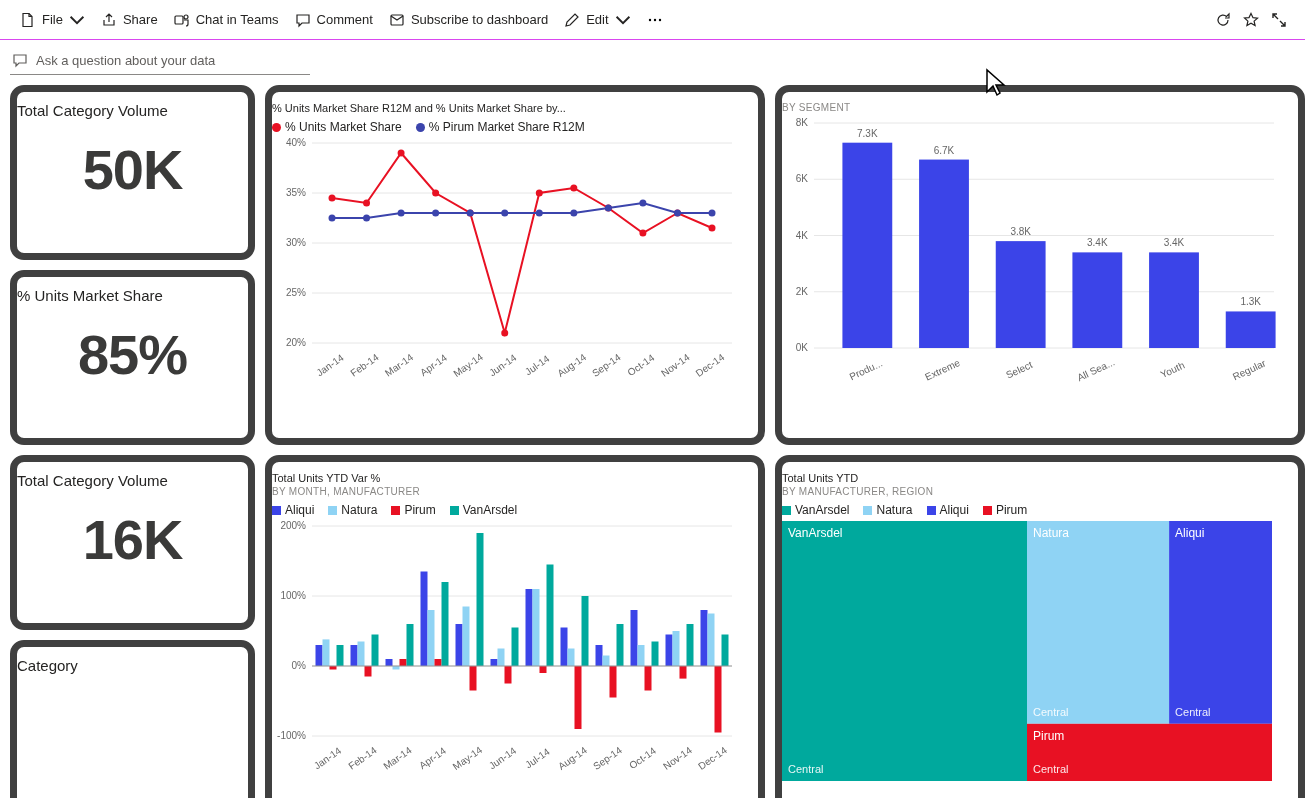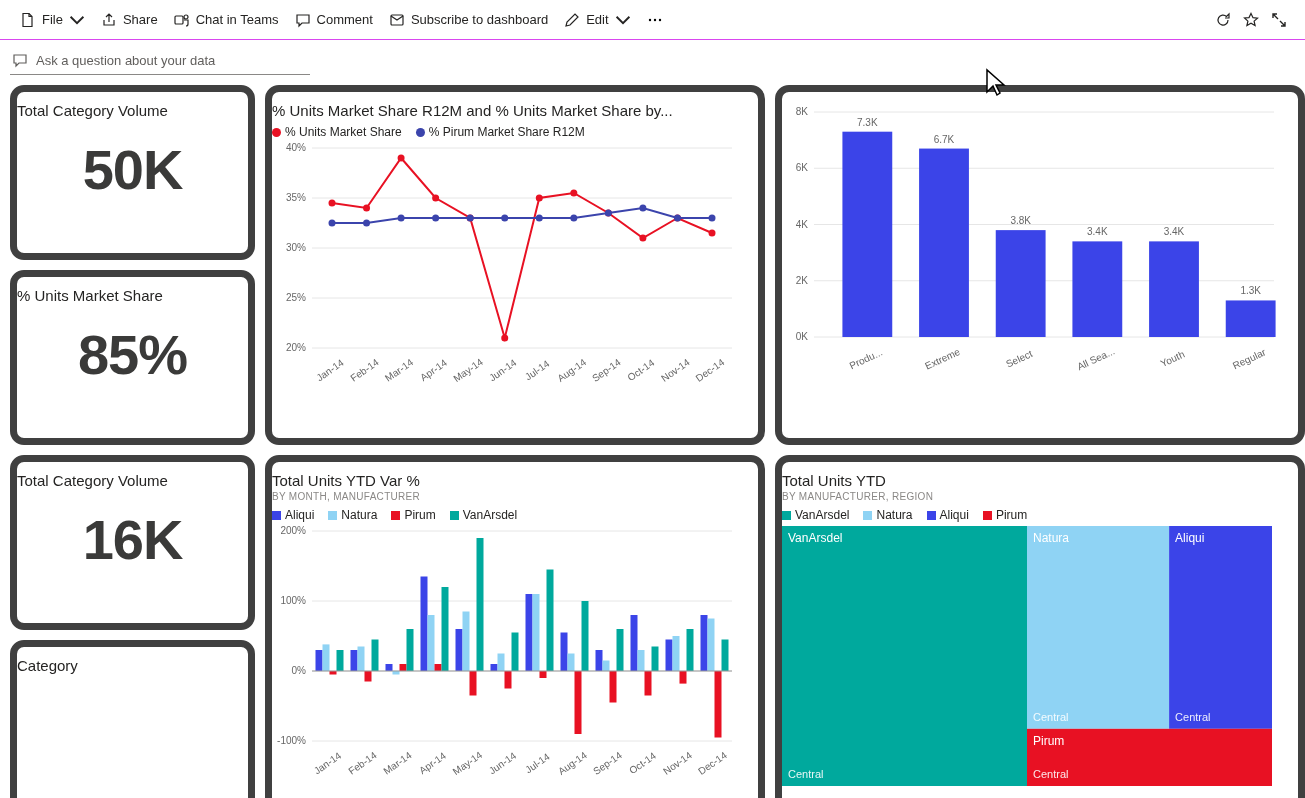--- a/index.html
+++ b/index.html
@@ -9,21 +9,21 @@
   .topbar .item svg { width: 16px; height: 16px; }
   .topbar .spacer { flex: 1; }
   .topbar .iconbtn { padding: 6px; display:inline-flex; align-items:center; cursor:pointer;}
   .qabar { padding: 8px 10px 0 10px; }
   .qabox { display: inline-flex; align-items: center; gap: 8px; border-bottom: 1px solid #8a8886; padding: 4px 2px 6px 2px; color: #605e5c; width: 300px;}
   .grid { display: grid; grid-template-columns: 245px 500px 530px; grid-template-rows: 175px 175px 175px 175px; gap: 10px; padding: 10px; }
   .tile { background:#fff; border:7px solid #404040; border-radius:14px; padding:10px 0; position:relative; overflow:hidden;}
   .kpi-title { font-size:15px; color:#252423; margin-bottom:4px;}
   .kpi-sub { font-size:10px; color:#8a8886; text-transform:uppercase; letter-spacing:.3px;}
   .kpi-val { font-size:56px; font-weight:700; color:#3a3a39; text-align:center; margin-top:18px; letter-spacing:-1px;}
-  .tile.chart .title { font-size:15px; margin-bottom:2px; }
+  .tile.chart .title { font-size:11px; margin-bottom:2px; }
   .legend { display:flex; gap:14px; font-size:12px; margin:6px 0 4px 0; }
   .legend .dot { display:inline-block; width:9px; height:9px; border-radius:50%; margin-right:4px; vertical-align:middle;}
   .legend .sq { display:inline-block; width:9px; height:9px; margin-right:4px; vertical-align:middle;}
   .axis-lbl { font-size:10px; fill:#666; }
   .grid-line { stroke:#e6e6e6; stroke-width:1;}
   .t-span2r { grid-row: span 2; }
   .cursor-arrow { position: fixed; left: 985px; top: 68px; pointer-events:none; }
   .treemap-label { font-size:12px; fill:#fff; }
   .treemap-sub { font-size:11px; fill:#fff; opacity:.9;}
 </style>
@@ -170,20 +170,21 @@
         <text x="267.27272727272725" y="230" class="axis-lbl" text-anchor="middle" transform="rotate(-35 267.27272727272725 230)">Jul-14</text>
         <text x="301.8181818181818" y="230" class="axis-lbl" text-anchor="middle" transform="rotate(-35 301.8181818181818 230)">Aug-14</text>
         <text x="336.3636363636364" y="230" class="axis-lbl" text-anchor="middle" transform="rotate(-35 336.3636363636364 230)">Sep-14</text>
         <text x="370.90909090909093" y="230" class="axis-lbl" text-anchor="middle" transform="rotate(-35 370.90909090909093 230)">Oct-14</text>
         <text x="405.45454545454544" y="230" class="axis-lbl" text-anchor="middle" transform="rotate(-35 405.45454545454544 230)">Nov-14</text>
         <text x="440" y="230" class="axis-lbl" text-anchor="middle" transform="rotate(-35 440 230)">Dec-14</text>
       </svg>
   </div>
 
   <div class="tile chart t-span2r">
+    <div class="kpi-sub">BY SEGMENT</div>
     <svg id="bar-svg" width="500" height="300">
         <line x1="32" x2="492" y1="235" y2="235" class="grid-line"></line>
         <text x="26" y="238" class="axis-lbl" text-anchor="end">0K</text>
         <line x1="32" x2="492" y1="178.75" y2="178.75" class="grid-line"></line>
         <text x="26" y="181.75" class="axis-lbl" text-anchor="end">2K</text>
         <line x1="32" x2="492" y1="122.5" y2="122.5" class="grid-line"></line>
         <text x="26" y="125.5" class="axis-lbl" text-anchor="end">4K</text>
         <line x1="32" x2="492" y1="66.25" y2="66.25" class="grid-line"></line>
         <text x="26" y="69.25" class="axis-lbl" text-anchor="end">6K</text>
         <line x1="32" x2="492" y1="10" y2="10" class="grid-line"></line>

